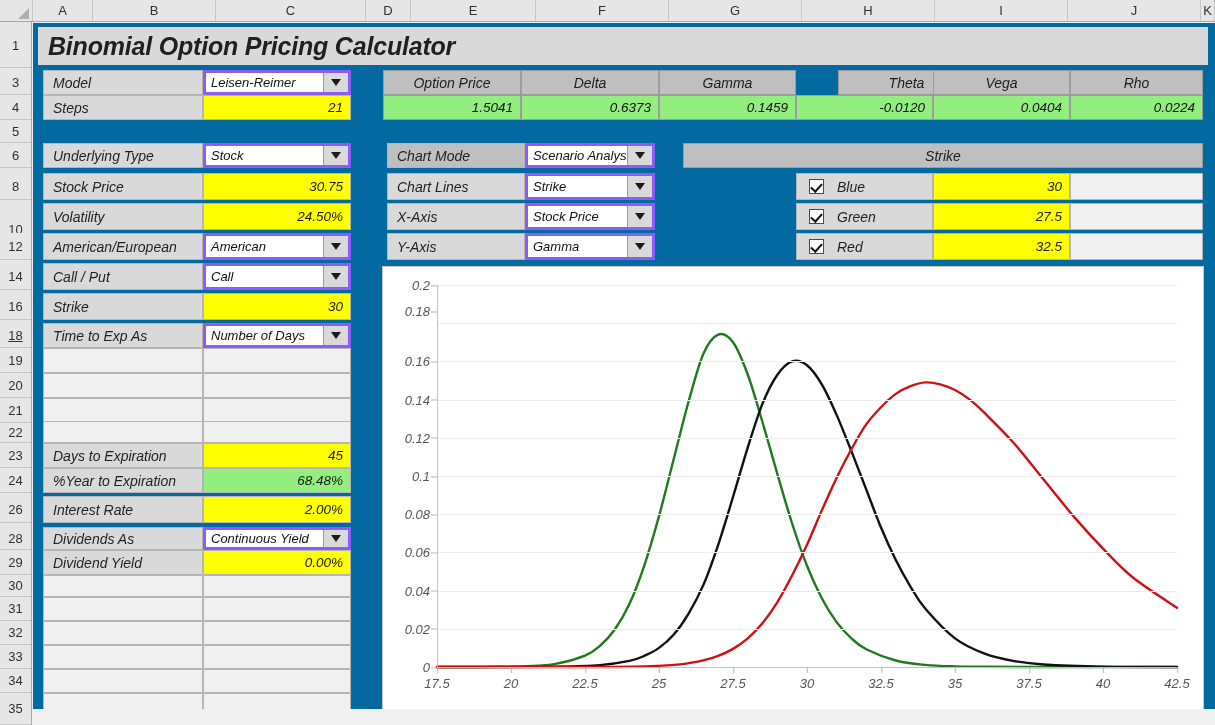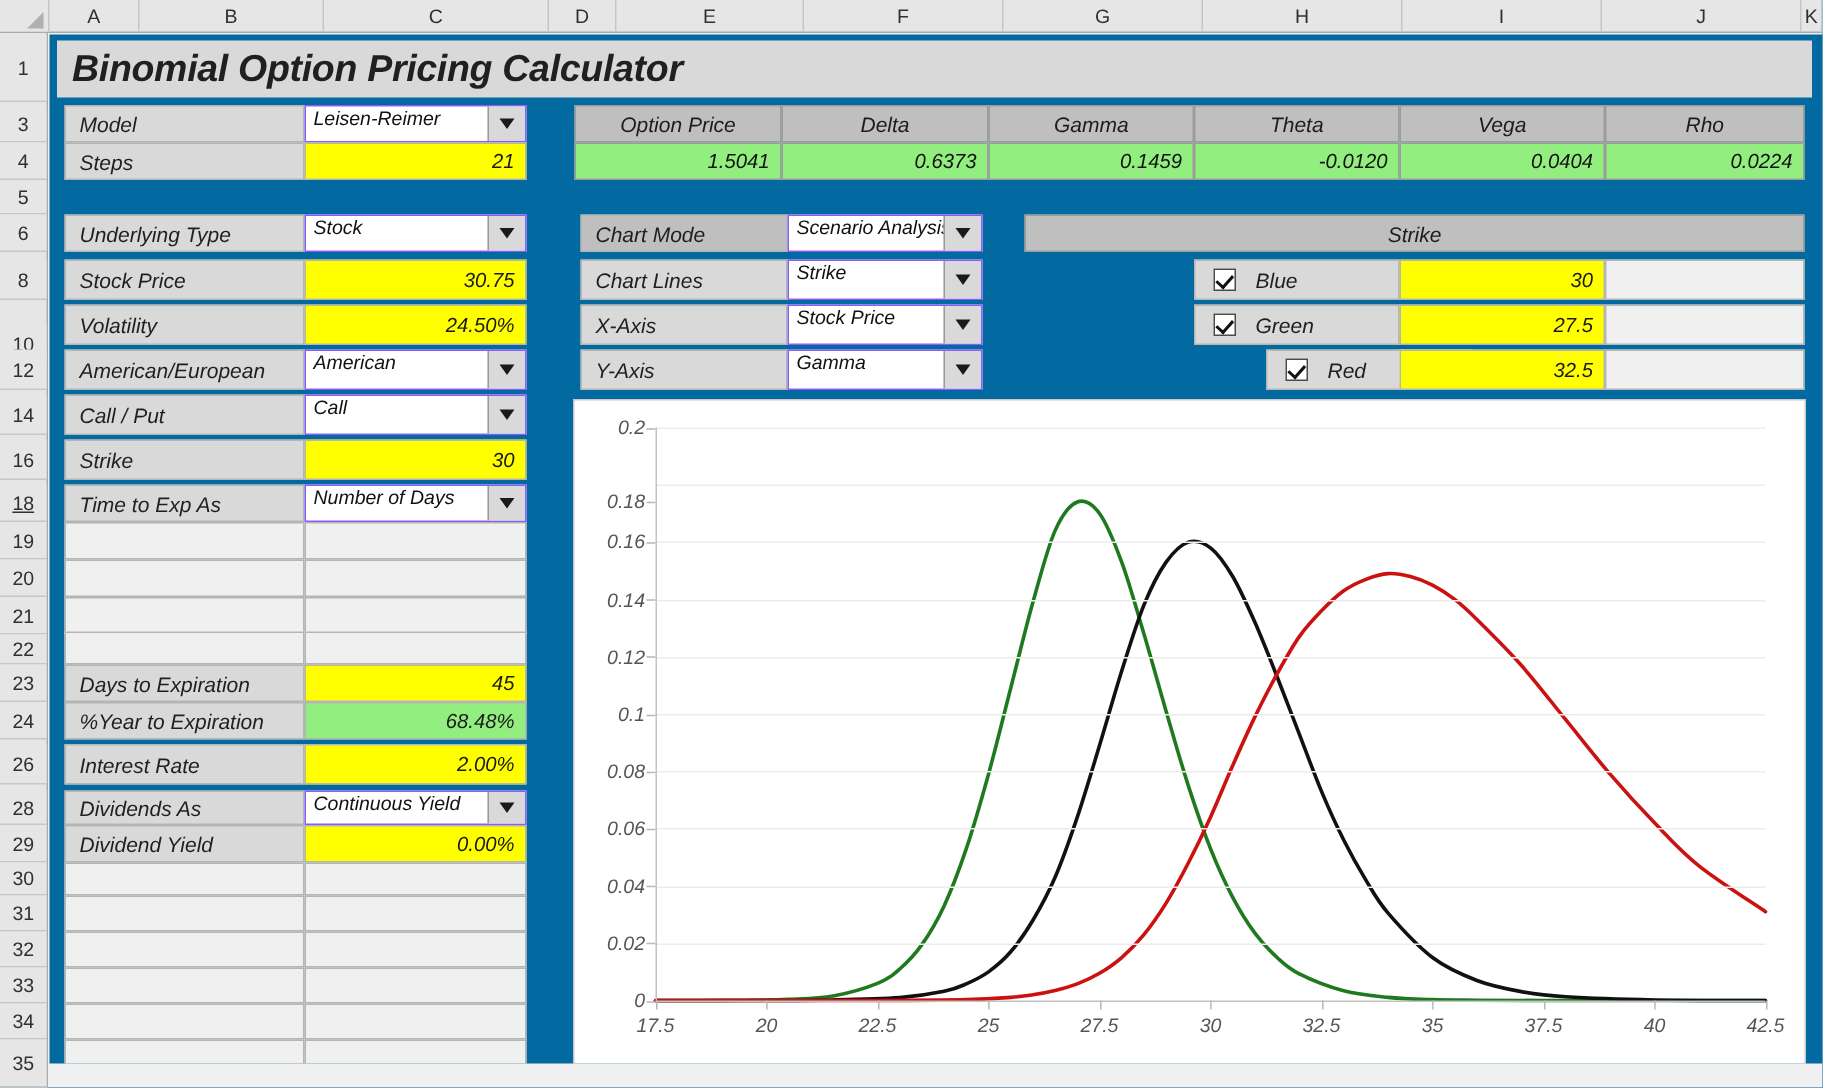--- a/index.html
+++ b/index.html
@@ -63,22 +63,22 @@
   }
   .val{
     border:1px solid #b5b5b5;box-sizing:border-box;
     display:flex;align-items:center;font-size:13.5px;
   }
   .val.num{justify-content:flex-end;padding-right:7px;background:#ffff00;}
   .val.calc{justify-content:flex-end;padding-right:7px;background:#92ef7f;}
   .val.blank{background:#f0f0f0;}
   .lbl.blank{background:#f0f0f0;}
   .dd{
-    background:#ffffff;border:1px solid #8b5cf6;box-sizing:border-box;
-    display:flex;align-items:flex-start;position:relative;
+    background:#ffffff;border:3px solid #8b5cf6;box-sizing:border-box;
+    display:flex;align-items:center;position:relative;
   }
   .dd .dd-text{padding-left:5px;font-size:13px;color:#111;}
   .dd .dd-btn{
     position:absolute;right:0;top:0;bottom:0;width:24px;
     background:#d9d9d9;border-left:1px solid #9a9a9a;
     display:flex;align-items:center;justify-content:center;
   }
   .caret{
     width:0;height:0;border-style:solid;
     border-width:7px 5.5px 0 5.5px;
@@ -282,21 +282,21 @@
       <div class="val blank" style="position: absolute; left: 170px; top: 670px; width: 148px; height: 30px;"></div>
     </div>
 
   <div id="results-table">
       <div class="gk-head" style="position: absolute; left: 350px; top: 47px; width: 138px; height: 25px;">Option Price</div>
       <div class="gk-val" style="position: absolute; left: 350px; top: 72px; width: 138px; height: 25px;">1.5041</div>
       <div class="gk-head" style="position: absolute; left: 488px; top: 47px; width: 138px; height: 25px;">Delta</div>
       <div class="gk-val" style="position: absolute; left: 488px; top: 72px; width: 138px; height: 25px;">0.6373</div>
       <div class="gk-head" style="position: absolute; left: 626px; top: 47px; width: 137px; height: 25px;">Gamma</div>
       <div class="gk-val" style="position: absolute; left: 626px; top: 72px; width: 137px; height: 25px;">0.1459</div>
-      <div class="gk-head" style="position: absolute; left: 763px; top: 47px; width: 137px; height: 25px;">Theta</div>
+      <div class="gk-head" style="position: absolute; left: 805px; top: 47px; width: 137px; height: 25px;">Theta</div>
       <div class="gk-val" style="position: absolute; left: 763px; top: 72px; width: 137px; height: 25px;">-0.0120</div>
       <div class="gk-head" style="position: absolute; left: 900px; top: 47px; width: 137px; height: 25px;">Vega</div>
       <div class="gk-val" style="position: absolute; left: 900px; top: 72px; width: 137px; height: 25px;">0.0404</div>
       <div class="gk-head" style="position: absolute; left: 1037px; top: 47px; width: 133px; height: 25px;">Rho</div>
       <div class="gk-val" style="position: absolute; left: 1037px; top: 72px; width: 133px; height: 25px;">0.0224</div>
     </div>
 
   <div id="chart-controls">
       <div class="lbl" style="background: rgb(191, 191, 191); position: absolute; left: 354px; top: 120px; width: 138px; height: 25px;">Chart Mode</div>
       <div class="dd" style="position: absolute; left: 492px; top: 120px; width: 130px; height: 25px;">
@@ -335,21 +335,21 @@
         <span>Blue</span>
       </div>
       <div class="val num" style="position: absolute; left: 900px; top: 150px; width: 137px; height: 27px;">30</div>
       <div class="sc-blank" style="position: absolute; left: 1037px; top: 150px; width: 133px; height: 27px;"></div>
       <div class="sc-lbl" style="position: absolute; left: 763px; top: 180px; width: 137px; height: 27px;">
         <span class="cbx on"></span>
         <span>Green</span>
       </div>
       <div class="val num" style="position: absolute; left: 900px; top: 180px; width: 137px; height: 27px;">27.5</div>
       <div class="sc-blank" style="position: absolute; left: 1037px; top: 180px; width: 133px; height: 27px;"></div>
-      <div class="sc-lbl" style="position: absolute; left: 763px; top: 210px; width: 137px; height: 27px; margin-left: 48px;">
+      <div class="sc-lbl" style="position: absolute; left: 763px; top: 210px; width: 137px; height: 27px;">
         <span class="cbx on"></span>
         <span>Red</span>
       </div>
       <div class="val num" style="position: absolute; left: 900px; top: 210px; width: 137px; height: 27px;">32.5</div>
       <div class="sc-blank" style="position: absolute; left: 1037px; top: 210px; width: 133px; height: 27px;"></div>
     </div>
 
   <div id="chart-panel">
     <div id="plot">
       <svg id="curves" viewBox="0 0 740 382" preserveAspectRatio="none">
@@ -368,21 +368,21 @@
         <div class="ytick" style="top: 229.2px;">0.08<span class="dash"></span></div>
         <div class="gline" style="top: 191px;"></div>
         <div class="ytick" style="top: 191px;">0.1<span class="dash"></span></div>
         <div class="gline" style="top: 152.8px;"></div>
         <div class="ytick" style="top: 152.8px;">0.12<span class="dash"></span></div>
         <div class="gline" style="top: 114.6px;"></div>
         <div class="ytick" style="top: 114.6px;">0.14<span class="dash"></span></div>
         <div class="gline" style="top: 76.4px;"></div>
         <div class="ytick" style="top: 76.4px;">0.16<span class="dash"></span></div>
         <div class="gline" style="top: 38.2px;"></div>
-        <div class="ytick" style="top: 49px;">0.18<span class="dash"></span></div>
+        <div class="ytick" style="top: 26px;">0.18<span class="dash"></span></div>
         <div class="gline" style="top: 0px;"></div>
         <div class="ytick" style="top: 0px;">0.2<span class="dash"></span></div>
         <div class="axisline" style="left: 0px; top: 382px; width: 740px; height: 1px;"></div>
         <div class="axisline" style="left: 0px; top: 0px; width: 1px; height: 382px;"></div>
         <div class="xtick" style="left: 0px;">17.5<span class="vdash"></span></div>
         <div class="xtick" style="left: 74px;">20<span class="vdash"></span></div>
         <div class="xtick" style="left: 148px;">22.5<span class="vdash"></span></div>
         <div class="xtick" style="left: 222px;">25<span class="vdash"></span></div>
         <div class="xtick" style="left: 296px;">27.5<span class="vdash"></span></div>
         <div class="xtick" style="left: 370px;">30<span class="vdash"></span></div>

